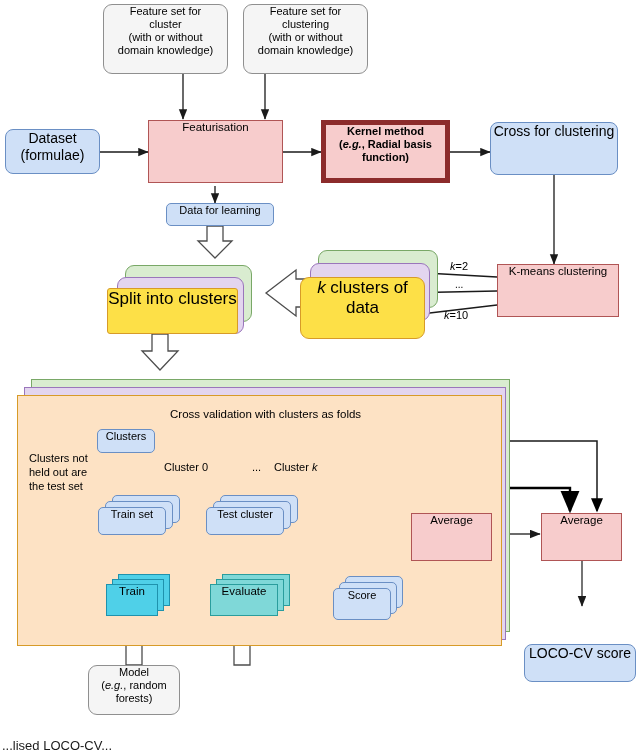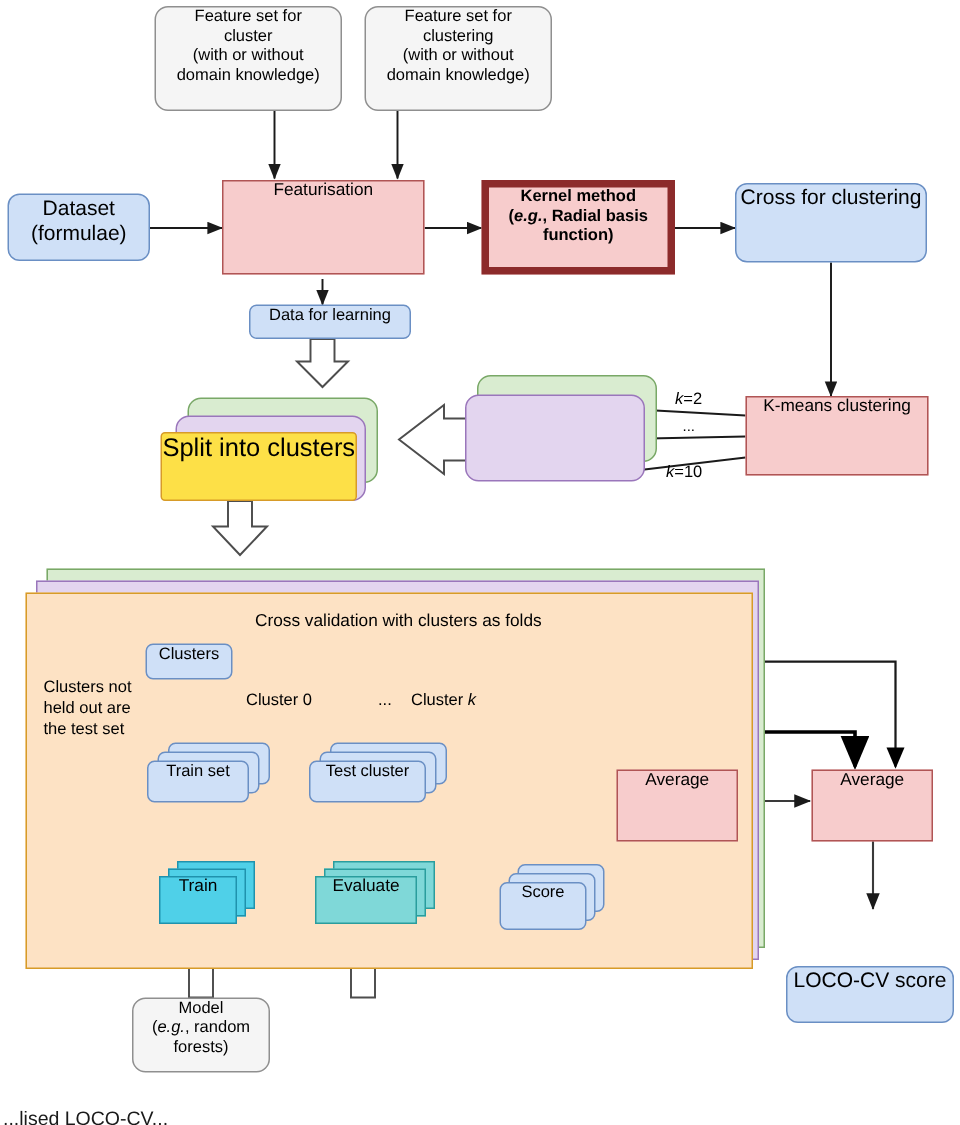--- a/index.html
+++ b/index.html
@@ -254,20 +254,23 @@
   <div class="node blue-round-sm" style="left:166px; top:203px; width:108px; height:23px;">
     <span class="txt">Data for learning</span>
   </div>
 
   <div class="node pink-rect" style="left:497px; top:264px; width:122px; height:53px;">
     <span class="txt">K-means clustering</span>
   </div>
 
   <div class="node green-card" style="left:318px; top:250px; width:120px; height:58px;"></div>
   <div class="node purple-card" style="left:310px; top:263px; width:120px; height:58px;"></div>
+  <div class="node orange-card" style="left:300px; top:277px; width:125px; height:62px;">
+    <span class="txt"><span class="ital">k</span><span> clusters of data</span></span>
+  </div>
 
   <div class="node green-card" style="left:125px; top:265px; width:127px; height:57px;"></div>
   <div class="node purple-card" style="left:117px; top:277px; width:127px; height:57px;"></div>
   <div class="node orange-card" style="left:107px; top:288px; width:131px; height:46px; border-radius:3px;">
     <span class="txt">Split into clusters</span>
   </div>
 
   <div class="plain-label" style="left:450px; top:260px;">
     <span class="ital">k</span><span>=2</span>
   </div>

